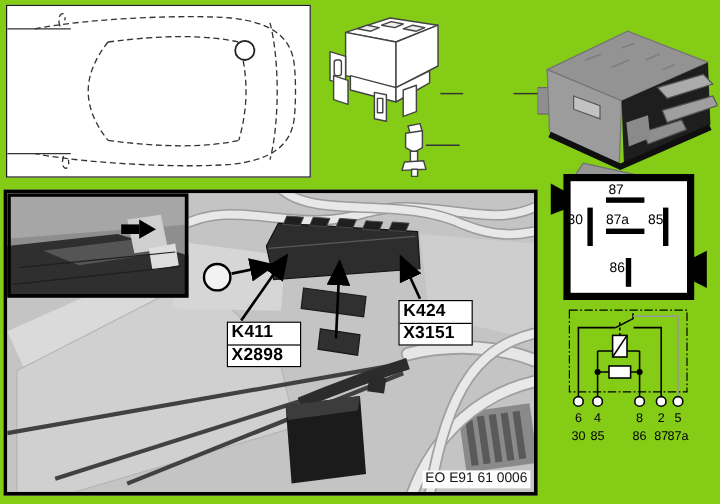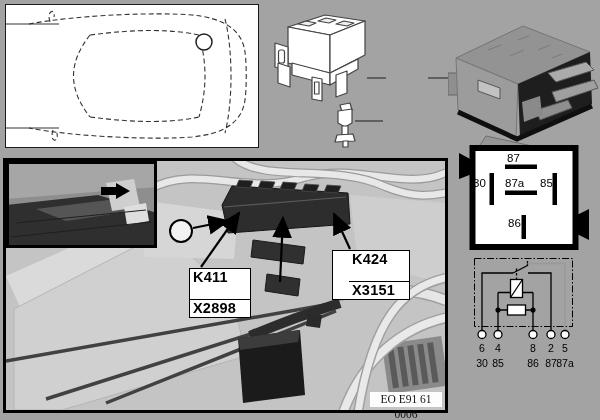--- a/index.html
+++ b/index.html
@@ -1,29 +1,29 @@
 <!DOCTYPE html>
 <html><head>
 <meta charset="utf-8">
 <style>
   html,body{margin:0;padding:0;background:#ffffff;}
-  #stage{position:relative;width:600px;height:420px;background:#a3a3a3;overflow:hidden;
+  #stage{position:relative;width:600px;height:420px;background:#84cc16;overflow:hidden;
          font-family:"Liberation Sans",sans-serif;}
   .abs{position:absolute;}
   #car-panel{left:5px;top:4px;width:254px;height:144px;border:1.5px solid #1c1c1c;
              box-sizing:border-box;background:#fff;}
   #photo{left:3px;top:158px;width:445px;height:255px;border:3px solid #000;
          box-sizing:border-box;background:#c4c4c4;}
   #photo svg{position:absolute;left:0;top:0;}
   .id-box{position:absolute;background:#fff;border:1.8px solid #000;z-index:5;}
   .id-box .row{display:block;padding:0 3px;font-weight:bold;font-size:14.5px;
                line-height:17.5px;color:#000;letter-spacing:0.2px;}
-  .id-box .row.bottom{border-top:1.8px solid #000;margin-top:12px;}
-  #ref-box{position:absolute;right:3px;bottom:3px;width:72px;height:15px;background:#fdfdfd;
-           font-size:11.5px;line-height:15px;text-align:center;color:#111;z-index:5;font-family:Liberation Serif, serif;}
+  .id-box .row.bottom{border-top:1.8px solid #000;}
+  #ref-box{position:absolute;right:3px;bottom:3px;width:90px;height:15px;background:#fdfdfd;
+           font-size:11.5px;line-height:15px;text-align:center;color:#111;z-index:5;}
   svg text{font-family:"Liberation Sans",sans-serif;}
 </style>
 </head>
 <body>
 
 <div id="stage">
 
   <div id="car-panel" class="abs">
     <svg width="251" height="141" viewBox="0 0 251 141">
       <g fill="none" stroke="#333" stroke-width="1.1">
@@ -240,21 +240,21 @@
         <line x1="195" y1="106" x2="233" y2="52"></line>
         <line x1="274" y1="121" x2="277" y2="57"></line>
         <line x1="344" y1="88" x2="328" y2="53"></line>
       </g>
     </svg>
 
     <div class="id-box" style="left:183px;top:107px;width:60px;">
       <span class="row">K411</span>
       <span class="row bottom">X2898</span>
     </div>
-    <div class="id-box" style="left:326px;top:89px;width:60px;padding-left:16px;">
+    <div class="id-box" style="left:326px;top:89px;width:60px;">
       <span class="row">K424</span>
       <span class="row bottom">X3151</span>
     </div>
 
     <div id="ref-box">EO E91 61 0006</div>
   </div>
 
 </div>
 
 </body></html>

